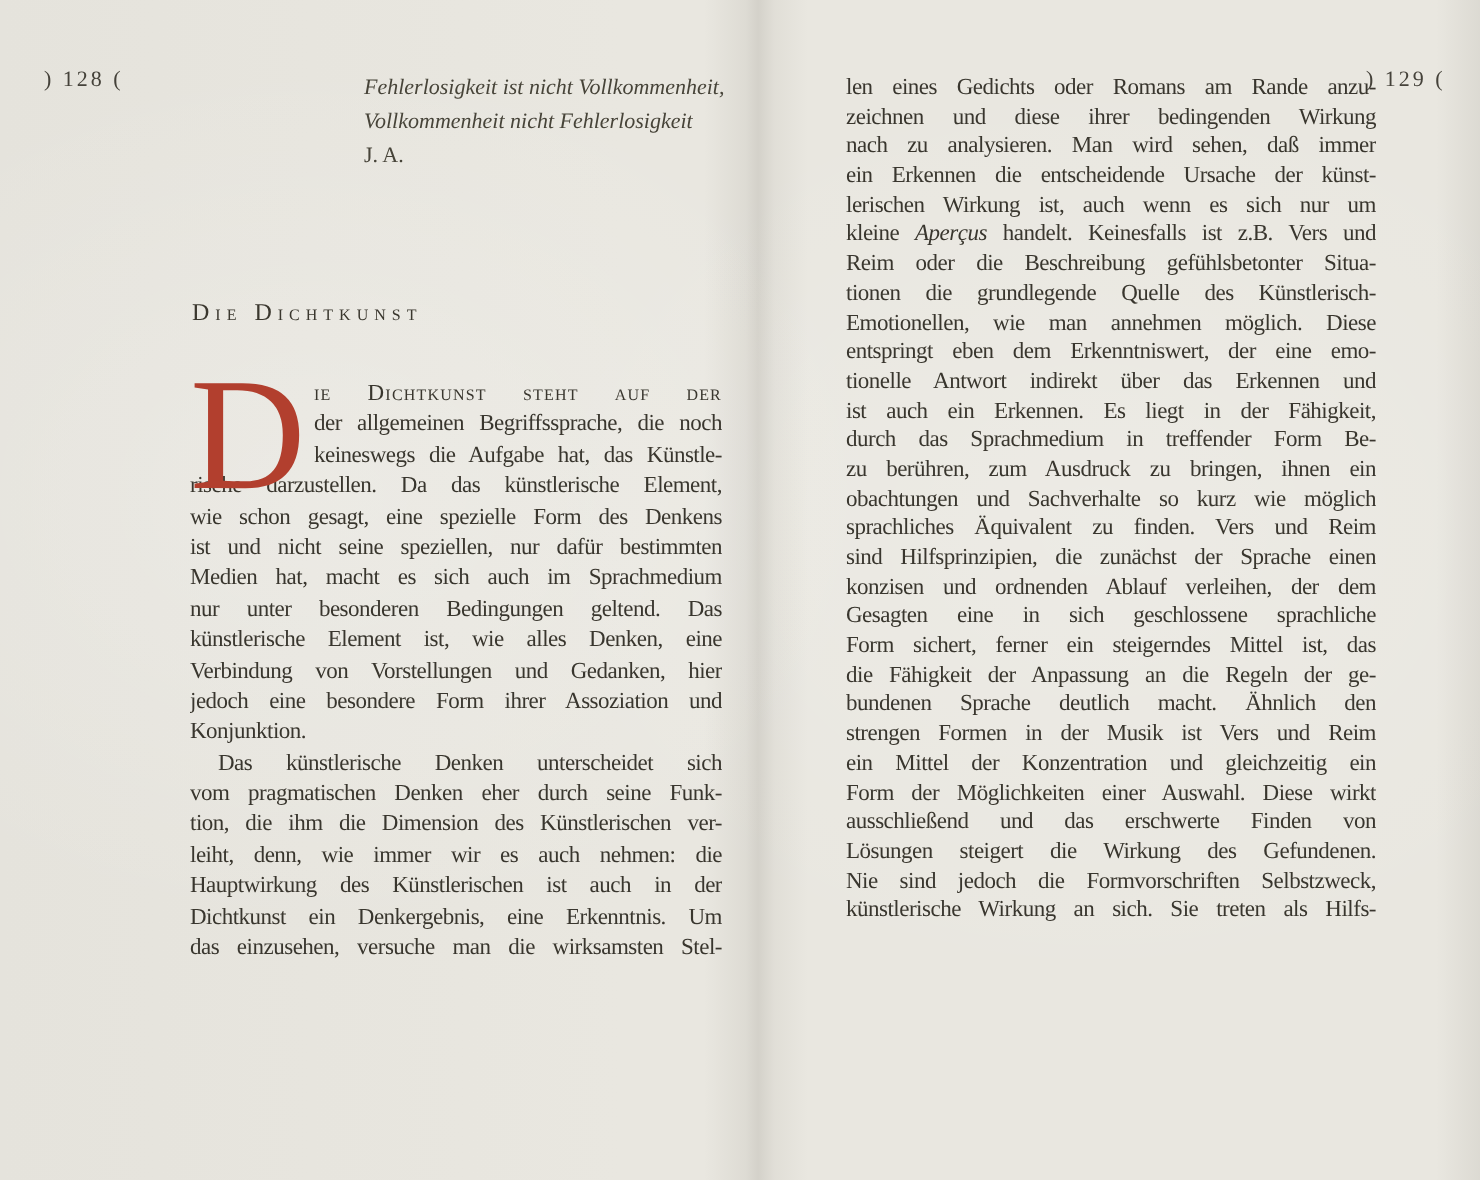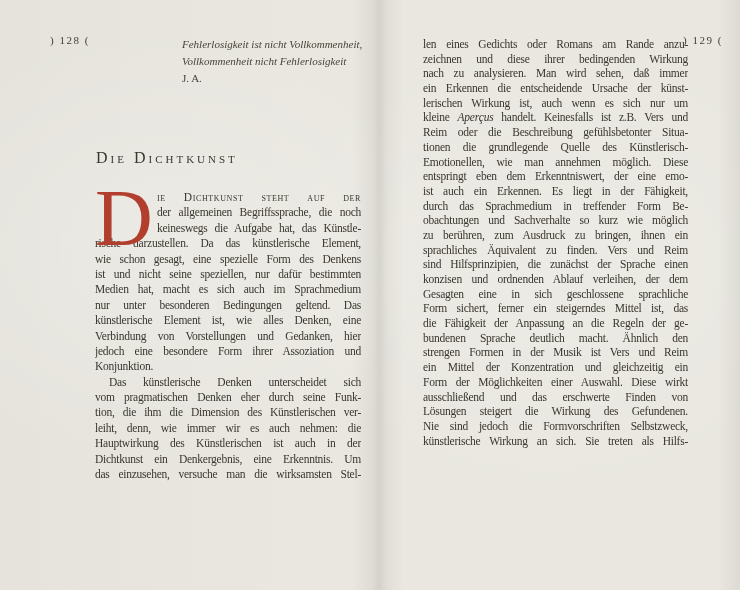--- a/index.html
+++ b/index.html
@@ -31,33 +31,33 @@
     background: linear-gradient(90deg, rgba(70,64,52,0) 0%, rgba(70,64,52,0.08) 100%);
     pointer-events: none;
   }
   .pagenum {
     position: absolute;
     font-size: 11px;
     letter-spacing: 1.5px;
     color: #45423a;
     white-space: nowrap;
   }
-  .pagenum.pn-left  { left: 22px;  top: 34px; margin-left: 28px; }
+  .pagenum.pn-left  { left: 22px;  top: 34px; }
   .pagenum.pn-right { left: 683px; top: 34px; }
   .epigraph {
     position: absolute; left: 182px; top: 36px;
     font-size: 11px; line-height: 17px;
     color: #474439;
   }
   .epigraph .ep-line { font-style: italic; }
   .epigraph .ep-attr { font-style: normal; font-family: Liberation Serif, serif; }
   .heading {
     position: absolute; left: 96px; top: 149px;
     margin: 0;
-    font-size: 16px; font-weight: normal;
+    font-size: 12px; font-weight: normal;
     font-variant: small-caps;
     letter-spacing: 3px;
     color: #3a372e;
     white-space: nowrap;
   }
   .body-block {
     position: absolute;
     font-size: 11.5px;
     letter-spacing: -0.25px;
     color: #39362e;
@@ -129,24 +129,25 @@
         <div class="line"><span>len eines Gedichts oder Romans am Rande anzu-</span></div>
         <div class="line"><span>zeichnen und diese ihrer bedingenden Wirkung</span></div>
         <div class="line"><span>nach zu analysieren. Man wird sehen, daß immer</span></div>
         <div class="line"><span>ein Erkennen die entscheidende Ursache der künst-</span></div>
         <div class="line"><span>lerischen Wirkung ist, auch wenn es sich nur um</span></div>
         <div class="line"><span>kleine </span><span class="it">Aperçus</span><span> handelt. Keinesfalls ist z.B. Vers und</span></div>
         <div class="line"><span>Reim oder die Beschreibung gefühlsbetonter Situa-</span></div>
         <div class="line"><span>tionen die grundlegende Quelle des Künstlerisch-</span></div>
         <div class="line"><span>Emotionellen, wie man annehmen möglich. Diese</span></div>
         <div class="line"><span>entspringt eben dem Erkenntniswert, der eine emo-</span></div>
+        <div class="line"><span>tionelle Antwort indirekt über das Erkennen und</span></div>
         <div class="line"><span>ist auch ein Erkennen. Es liegt in der Fähigkeit,</span></div>
         <div class="line"><span>durch das Sprachmedium in treffender Form Be-</span></div>
+        <div class="line"><span>zu berühren, zum Ausdruck zu bringen, ihnen ein</span></div>
         <div class="line"><span>obachtungen und Sachverhalte so kurz wie möglich</span></div>
-        <div class="line"><span>zu berühren, zum Ausdruck zu bringen, ihnen ein</span></div>
         <div class="line"><span>sprachliches Äquivalent zu finden. Vers und Reim</span></div>
         <div class="line"><span>sind Hilfsprinzipien, die zunächst der Sprache einen</span></div>
         <div class="line"><span>konzisen und ordnenden Ablauf verleihen, der dem</span></div>
         <div class="line"><span>Gesagten eine in sich geschlossene sprachliche</span></div>
         <div class="line"><span>Form sichert, ferner ein steigerndes Mittel ist, das</span></div>
         <div class="line"><span>die Fähigkeit der Anpassung an die Regeln der ge-</span></div>
         <div class="line"><span>bundenen Sprache deutlich macht. Ähnlich den</span></div>
         <div class="line"><span>strengen Formen in der Musik ist Vers und Reim</span></div>
         <div class="line"><span>ein Mittel der Konzentration und gleichzeitig ein</span></div>
         <div class="line"><span>Form der Möglichkeiten einer Auswahl. Diese wirkt</span></div>

